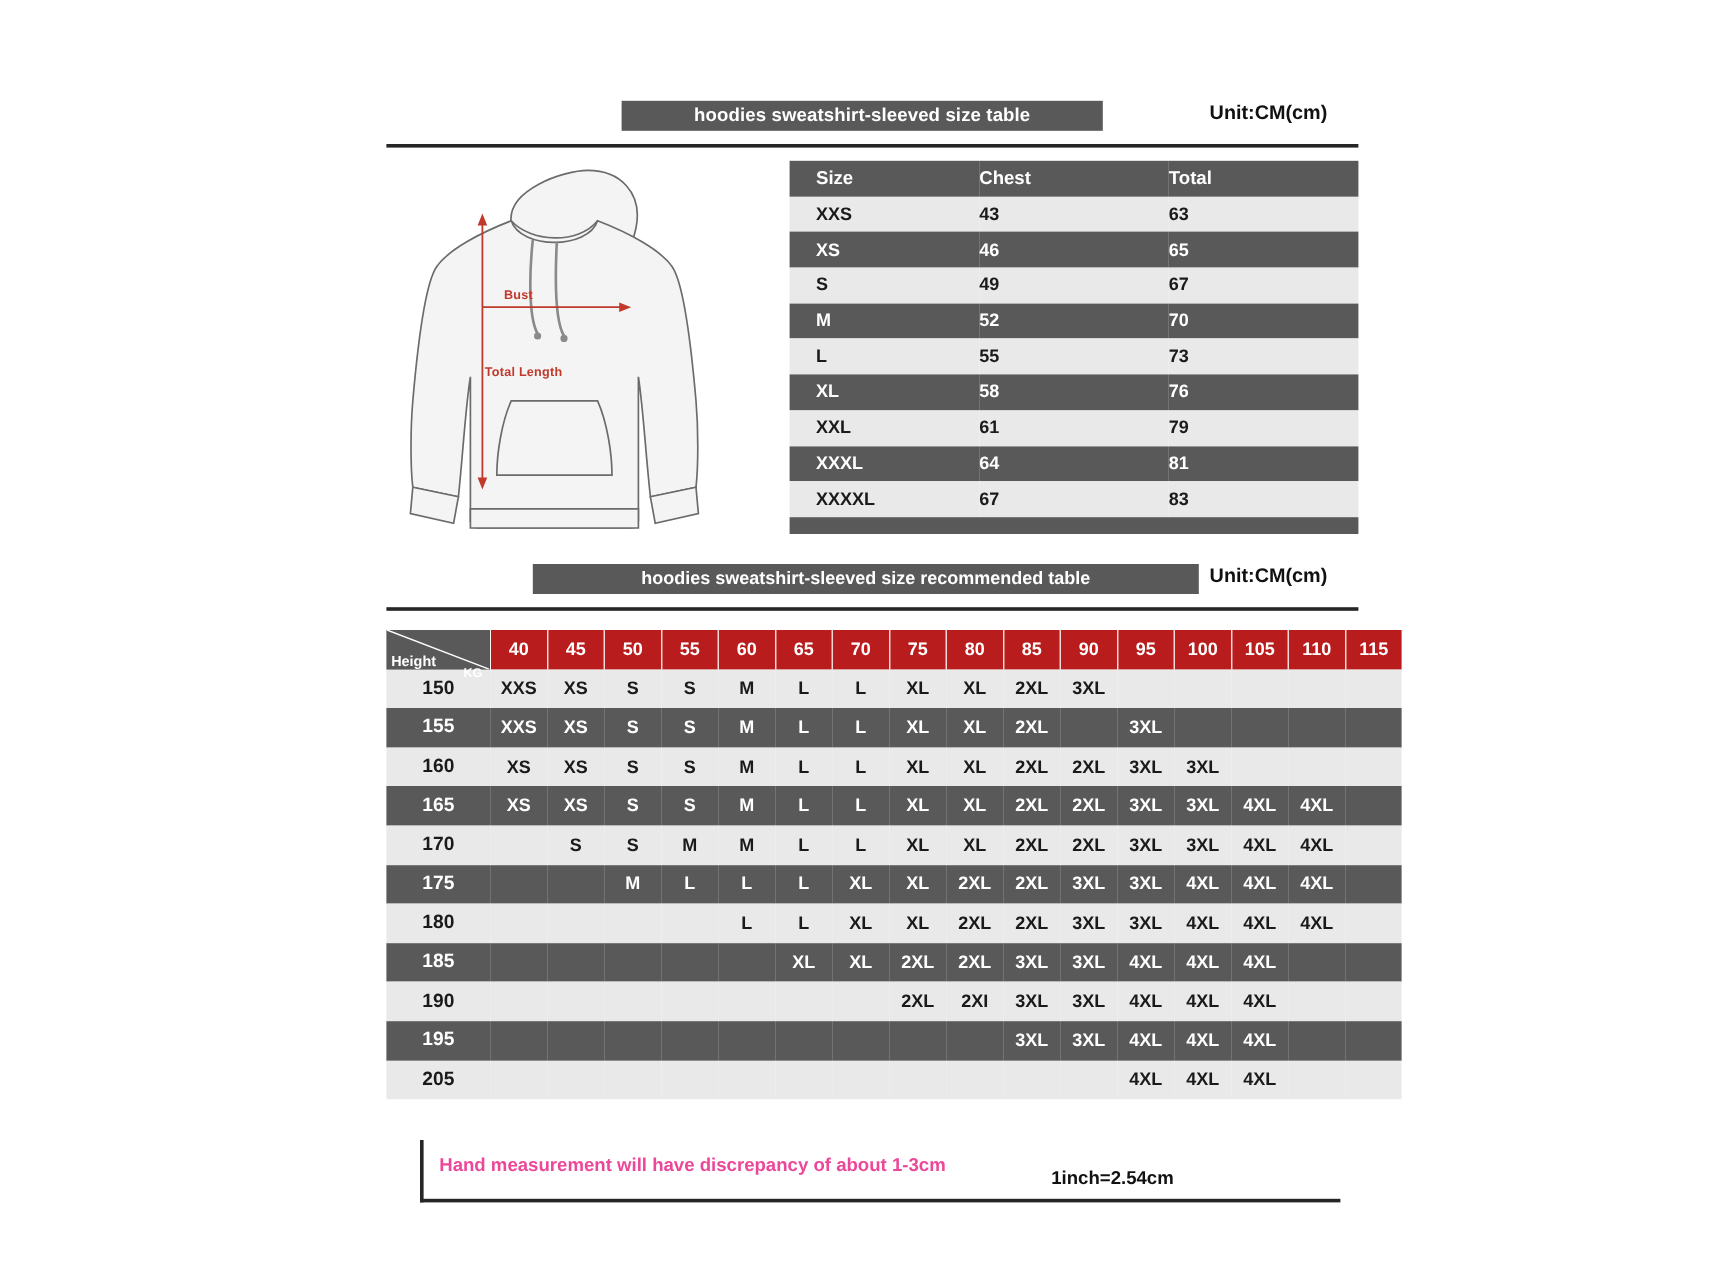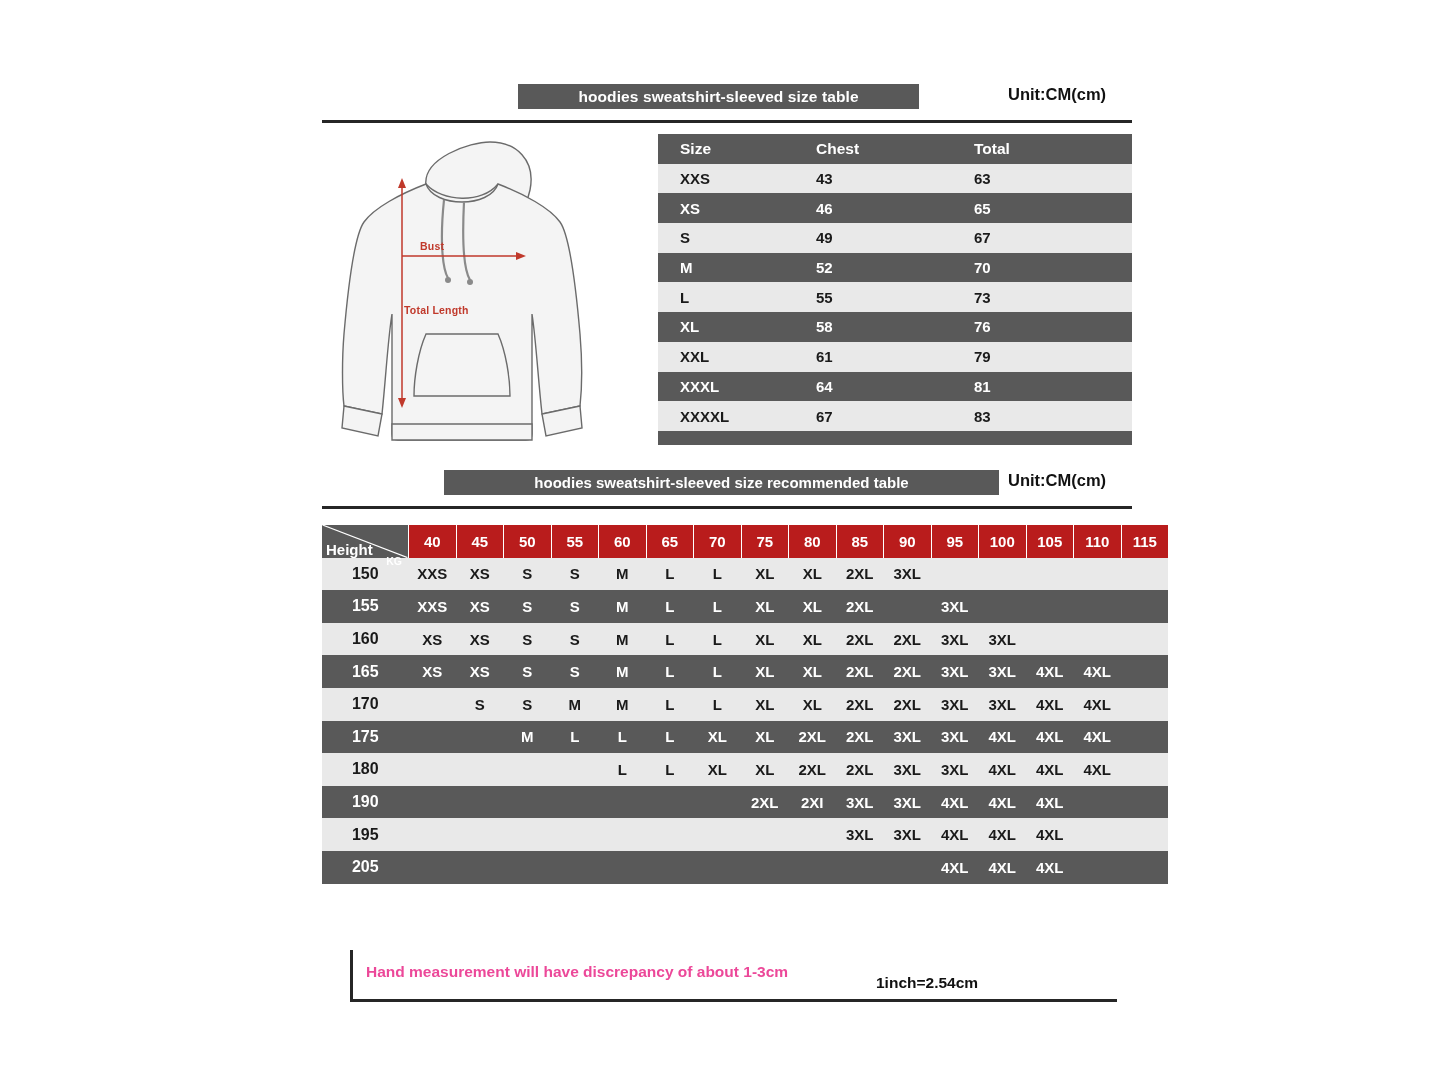--- a/index.html
+++ b/index.html
@@ -191,21 +191,21 @@
     right: 6px;
     top: 1px;
     font-size: 10.5px;
     color: #ffffff;
     margin-top: 29px;
   }
   .corner-ht {
     position: absolute;
     left: 4px;
     bottom: 0px;
-    font-size: 15px;
+    font-size: 12px;
     color: #ffffff;
   }
   .corner-slash {
     position: absolute;
     left: 0; top: 0;
     width: 86px; height: 32.6px;
   }
   .tbl2 tbody tr:nth-child(odd) td { background: #e9e9e9; color: #1a1a1a; }
   .tbl2 tbody tr:nth-child(even) td { background: #595959; color: #ffffff; }
   .tbl2 tbody td.rowhdr {
@@ -518,20 +518,39 @@
           <td>2XL</td>
           <td>2XL</td>
           <td>3XL</td>
           <td>3XL</td>
           <td>4XL</td>
           <td>4XL</td>
           <td>4XL</td>
           <td></td>
         </tr>
         <tr>
+          <td class="rowhdr">185</td>
+          <td></td>
+          <td></td>
+          <td></td>
+          <td></td>
+          <td></td>
+          <td>XL</td>
+          <td>XL</td>
+          <td>2XL</td>
+          <td>2XL</td>
+          <td>3XL</td>
+          <td>3XL</td>
+          <td>4XL</td>
+          <td>4XL</td>
+          <td>4XL</td>
+          <td></td>
+          <td></td>
+        </tr>
+        <tr>
           <td class="rowhdr">190</td>
           <td></td>
           <td></td>
           <td></td>
           <td></td>
           <td></td>
           <td></td>
           <td></td>
           <td>2XL</td>
           <td>2XI</td>

